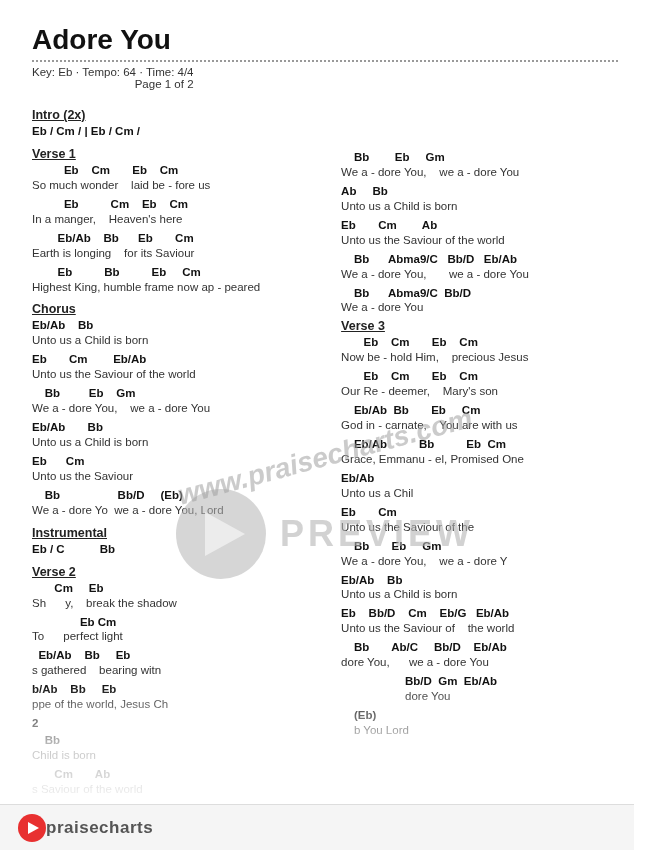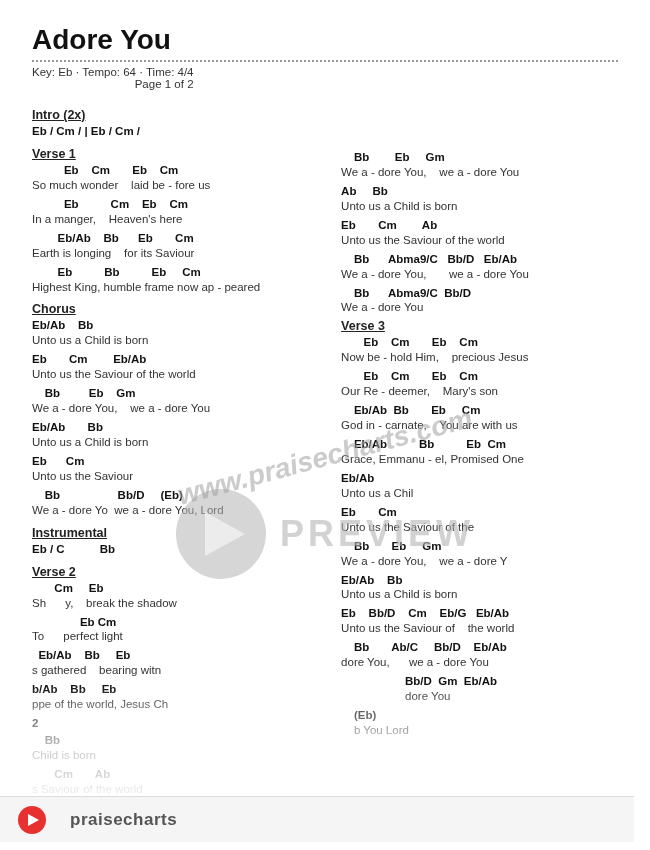--- a/index.html
+++ b/index.html
@@ -139,30 +139,30 @@
     .preview-text {
       font-size: 36px;
       font-weight: bold;
       color: rgba(180,180,180,0.60);
       letter-spacing: 4px;
     }
 
     
     .footer {
       position: absolute;
-      bottom: 8px;
+      bottom: 0;
       left: 0;
       width: 634px;
       height: 46px;
       background: #f5f5f5;
       border-top: 1px solid #ddd;
       display: flex;
       align-items: center;
       padding: 0 18px;
-      gap: 24px;
+      gap: 0;
       z-index: 20;
     }
 
     .footer-logo-circle {
       width: 28px;
       height: 28px;
       border-radius: 50%;
       background: #e83030;
       display: flex;
       align-items: center;

